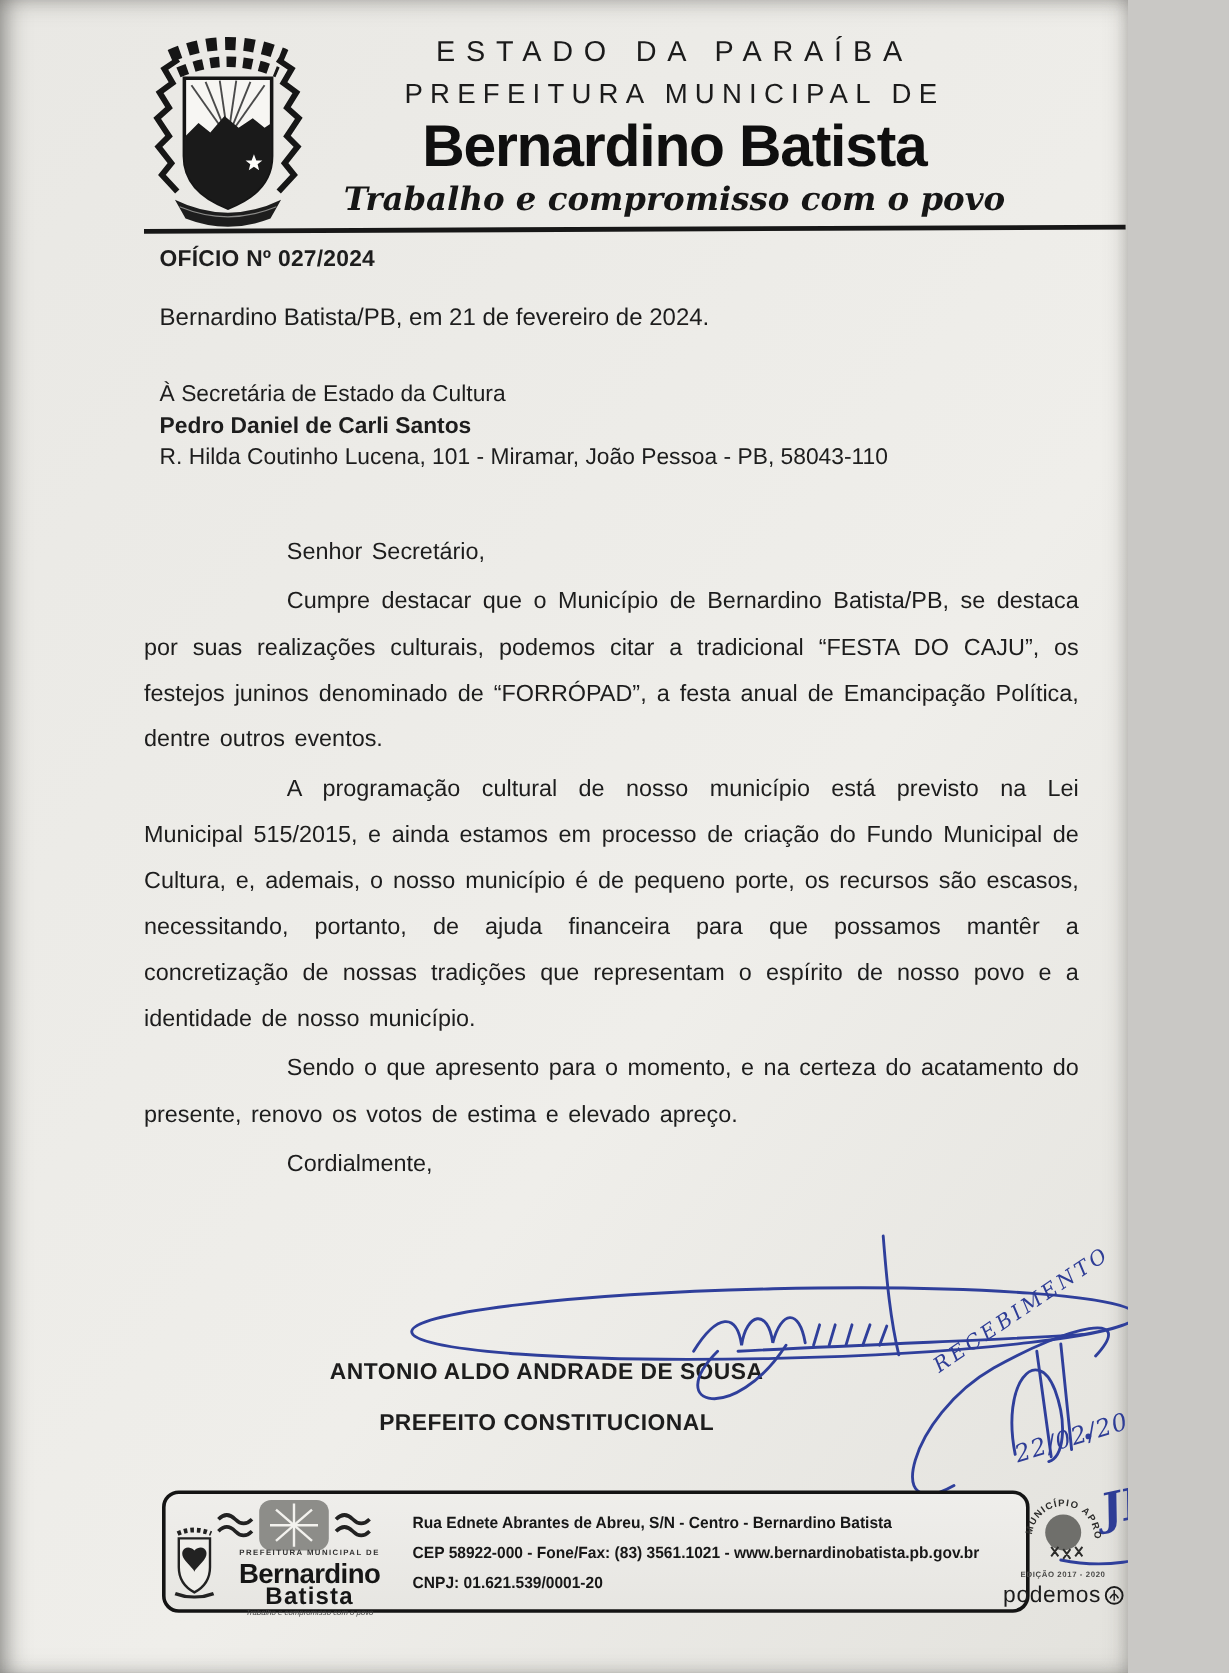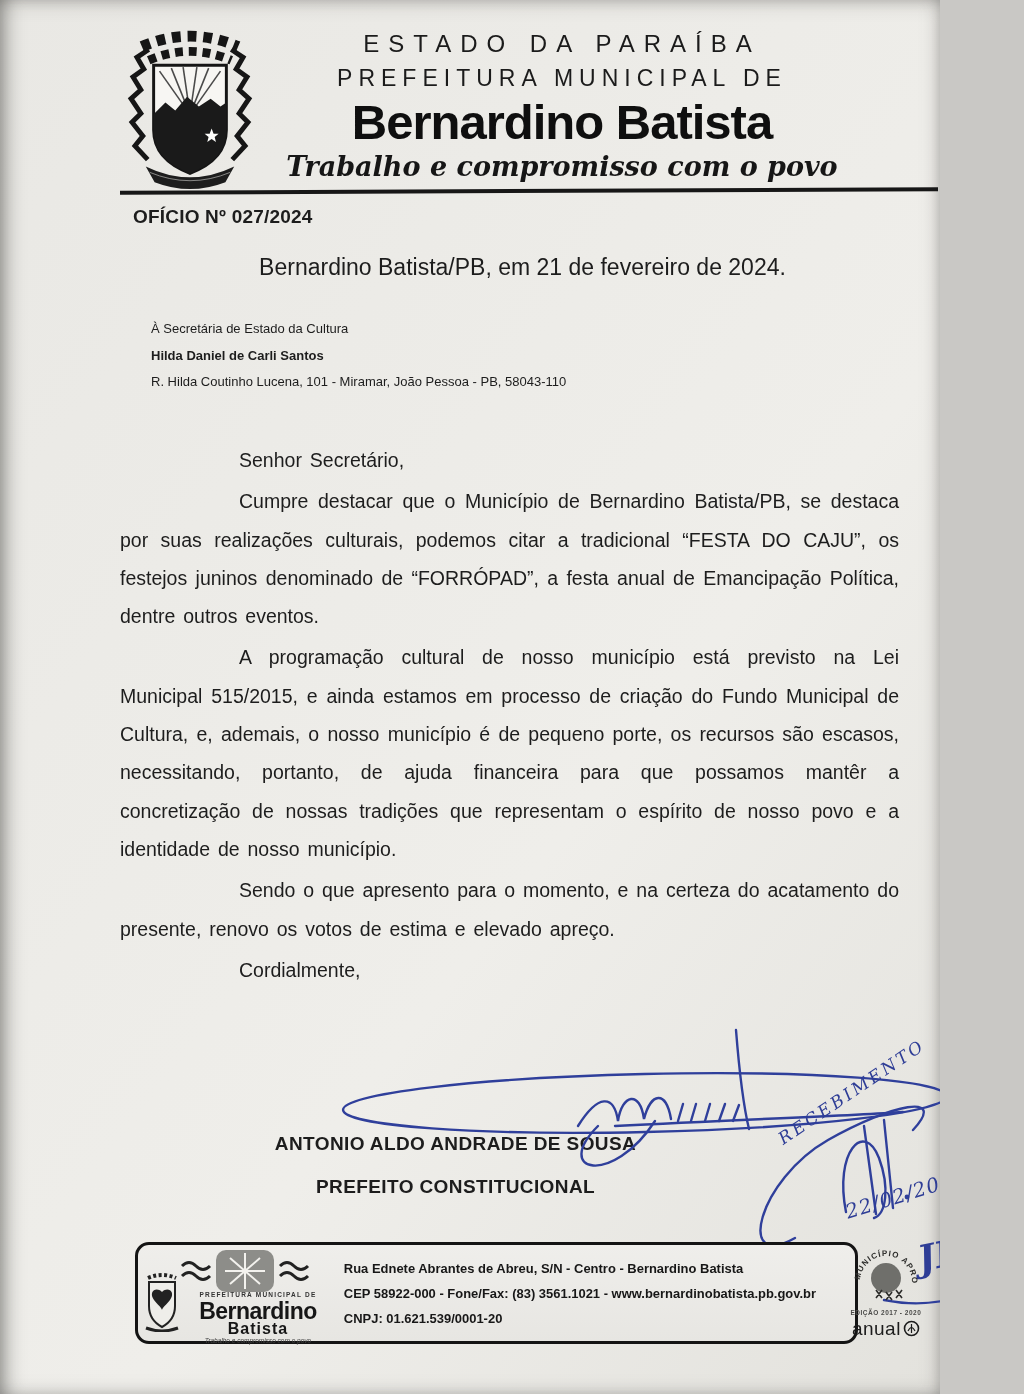--- a/index.html
+++ b/index.html
@@ -24,23 +24,23 @@
   
   .crest{position:absolute;left:126px;top:20px;width:128px;height:172px;}
   .header-text{position:absolute;left:252px;top:30px;width:620px;text-align:center;}
   .h-line1{font-size:24px;letter-spacing:9px;font-weight:500;color:#1b1b1b;}
   .h-line2{font-size:23px;letter-spacing:6px;margin-top:7px;color:#1b1b1b;}
   .h-city{font-size:49px;font-weight:800;letter-spacing:-1px;margin-top:2px;color:#0f0f0f;}
   .h-motto{font-family:"DejaVu Serif", serif;font-style:italic;font-weight:700;font-size:27px;margin-top:1px;color:#161616;}
   .header-rule{position:absolute;left:120px;top:189px;width:818px;height:4px;background:#171717;transform:rotate(-.25deg);}
   
   .oficio{position:absolute;left:133px;top:206px;font-size:19px;font-weight:700;letter-spacing:.2px;}
-  .dateline{position:absolute;left:133px;top:254px;width:779px;text-align:center;font-size:23px;}
-  
-  .addressee{position:absolute;left:151px;top:316px;font-size:13px;line-height:26.5px;}
+  .dateline{position:absolute;left:133px;top:254px;width:779px;text-align:left;font-size:20px;}
+  
+  .addressee{position:absolute;left:133px;top:316px;font-size:19px;line-height:26.5px;}
   .addressee .bold{font-weight:700;}
   .subject{font-weight:700;}
   .subject .underlined{text-decoration:underline;text-decoration-thickness:2px;text-underline-offset:3px;}
   
   .body{position:absolute;left:120px;top:441px;width:779px;font-size:19.5px;line-height:38.3px;text-align:justify;text-align-last:left;word-spacing:2.5px;}
   .body p{margin:0 0 3px 0;text-indent:119px;}
   
   .signer{position:absolute;left:133px;top:1122px;width:645px;text-align:center;font-size:19px;font-weight:700;line-height:43px;letter-spacing:.4px;}
   .ink{position:absolute;left:0;top:0;width:1024px;height:1394px;pointer-events:none;}
   .hw{position:absolute;color:#2e3d96;font-family:"DejaVu Serif", serif;font-style:italic;white-space:nowrap;}
@@ -53,21 +53,21 @@
     border:3px solid #141414;border-radius:14px;
     background:linear-gradient(180deg,#efeeeb,#e7e6e2);
     display:flex;align-items:center;box-sizing:border-box;padding:4px 8px 4px 6px;
   }
   .f-logo{position:relative;width:196px;height:94px;flex:none;}
   .f-logo .mini-crest{position:absolute;left:0;top:26px;}
   .f-logo .mini-sun{position:absolute;left:36px;top:2px;}
   .f-logo-text{position:absolute;left:34px;top:46px;width:160px;text-align:center;line-height:1;}
   .f-logo-small{font-size:6.5px;font-weight:700;letter-spacing:1.2px;color:#333;}
   .f-logo-city1{font-size:23px;font-weight:700;letter-spacing:-.5px;margin-top:1px;color:#161616;}
-  .f-logo-city2{font-size:16px;font-weight:800;letter-spacing:1px;margin-top:-2px;color:#161616;}
+  .f-logo-city2{font-size:20px;font-weight:800;letter-spacing:1px;margin-top:-2px;color:#161616;}
   .f-logo-tag{font-size:6.5px;font-style:italic;color:#444;margin-top:1px;}
   .f-text{flex:1;font-size:13.5px;font-weight:700;line-height:25px;color:#171717;transform:scaleX(.96);transform-origin:left center;white-space:nowrap;padding-left:4px;}
   .f-seal{width:100px;flex:none;text-align:center;line-height:1;}
   .f-seal-edition{font-size:6.5px;font-weight:700;color:#4a4a48;letter-spacing:.5px;display:block;margin-top:1px;}
   .f-unicef{display:inline-flex;align-items:center;gap:2px;margin-top:3px;}
   .f-unicef-word{font-size:19px;font-weight:500;letter-spacing:.5px;color:#1c1c1c;}
 </style>
 </head>
 <body>
 
@@ -99,21 +99,21 @@
     <div class="h-city">Bernardino Batista</div>
     <div class="h-motto">Trabalho e compromisso com o povo</div>
   </div>
   <div class="header-rule"></div>
 
   <div class="oficio">OFÍCIO Nº 027/2024</div>
   <div class="dateline">Bernardino Batista/PB, em 21 de fevereiro de 2024.</div>
 
   <div class="addressee">
     <div>À Secretária de Estado da Cultura</div>
-    <div class="bold">Hilda Daniel de Carli Santos</div>
+    <div class="bold">Pedro Daniel de Carli Santos</div>
     <div>R. Hilda Coutinho Lucena, 101 - Miramar, João Pessoa - PB, 58043-110</div>
   </div>
 
   <div class="body">
     <p>Senhor Secretário,</p>
     <p>Cumpre destacar que o Município de Bernardino Batista/PB, se destaca por suas realizações culturais, podemos citar a tradicional “FESTA DO CAJU”, os festejos juninos denominado de “FORRÓPAD”, a festa anual de Emancipação Política, dentre outros eventos.</p>
     <p>A programação cultural de nosso município está previsto na Lei Municipal 515/2015, e ainda estamos em processo de criação do Fundo Municipal de Cultura, e, ademais, o nosso município é de pequeno porte, os recursos são escasos, necessitando, portanto, de ajuda financeira para que possamos mantêr a concretização de nossas tradições que representam o espírito de nosso povo e a identidade de nosso município.</p>
     <p>Sendo o que apresento para o momento, e na certeza do acatamento do presente, renovo os votos de estima e elevado apreço.</p>
     <p>Cordialmente,</p>
   </div>
@@ -187,21 +187,21 @@
         <text font-size="8" font-weight="bold" fill="#2c2c2a" letter-spacing="1">
           <textPath href="#sealArc" startOffset="2">MUNICÍPIO APROVADO</textPath>
         </text>
         <circle cx="36" cy="30" r="15" fill="#6f6f6b"></circle>
         <g stroke="#2c2c2a" stroke-width="1.6">
           <path d="M26 50 l6 -8 m0 8 l-6 -8 M36 52 l6 -8 m0 8 l-6 -8 M46 50 l6 -8 m0 8 l-6 -8"></path>
         </g>
       </svg>
       <span class="f-seal-edition">EDIÇÃO 2017 - 2020</span>
       <span class="f-unicef">
-        <span class="f-unicef-word">anual</span>
+        <span class="f-unicef-word">podemos</span>
         <svg width="17" height="17" viewBox="0 0 17 17" aria-hidden="true">
           <circle cx="8.5" cy="8.5" r="7" fill="none" stroke="#1c1c1c" stroke-width="1.6"></circle>
           <path d="M5 11 Q8.5 4 12 11 M8.5 4 V 13" fill="none" stroke="#1c1c1c" stroke-width="1.2"></path>
         </svg>
       </span>
     </div>
   </footer>
 
 </div>
 

